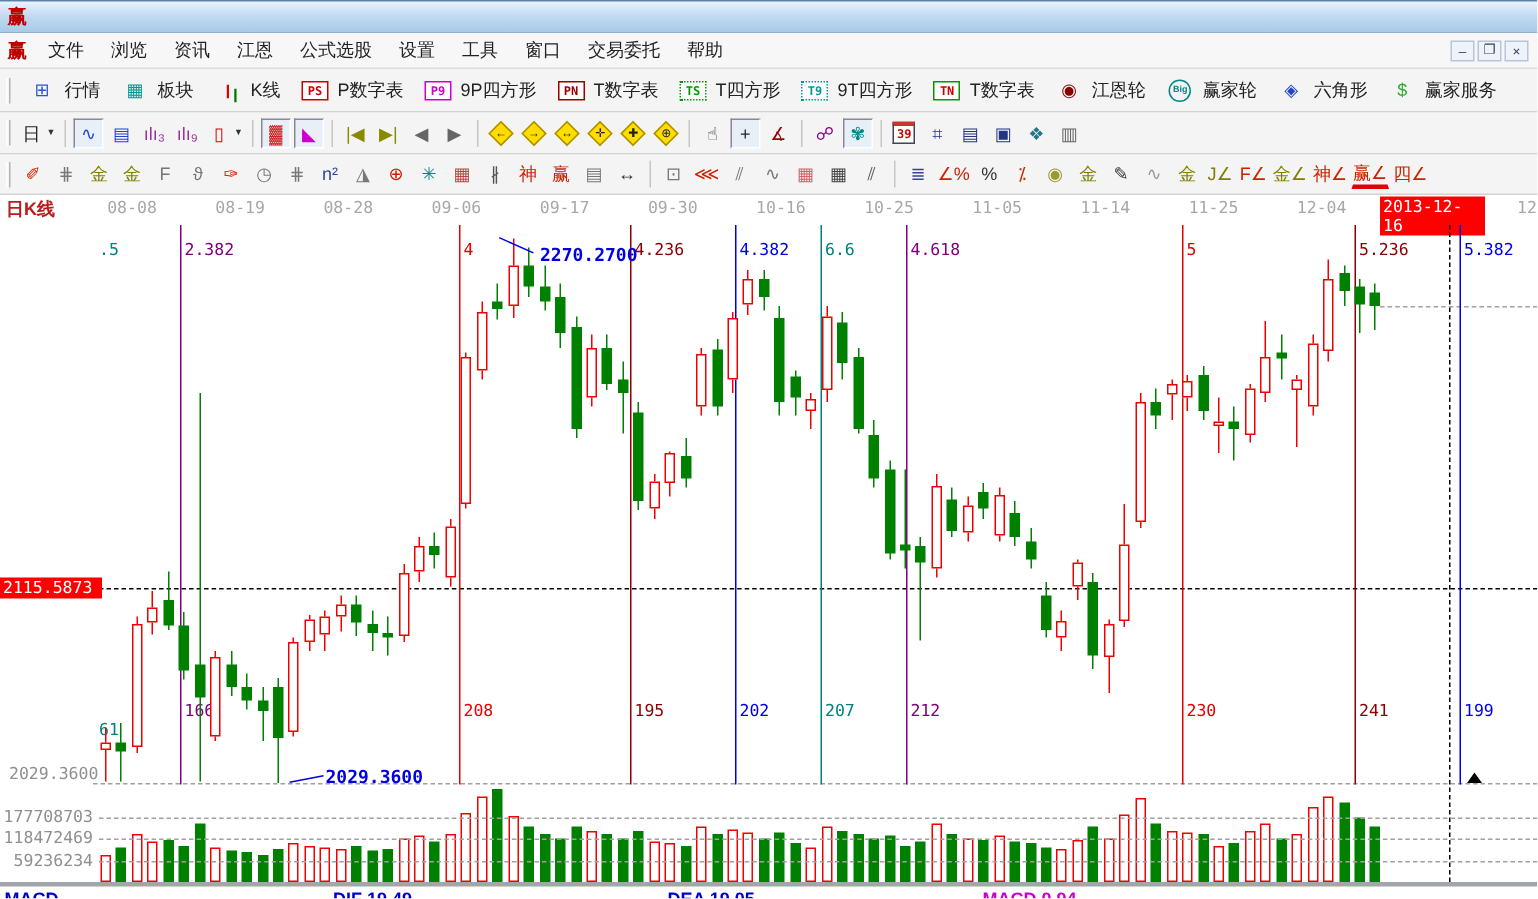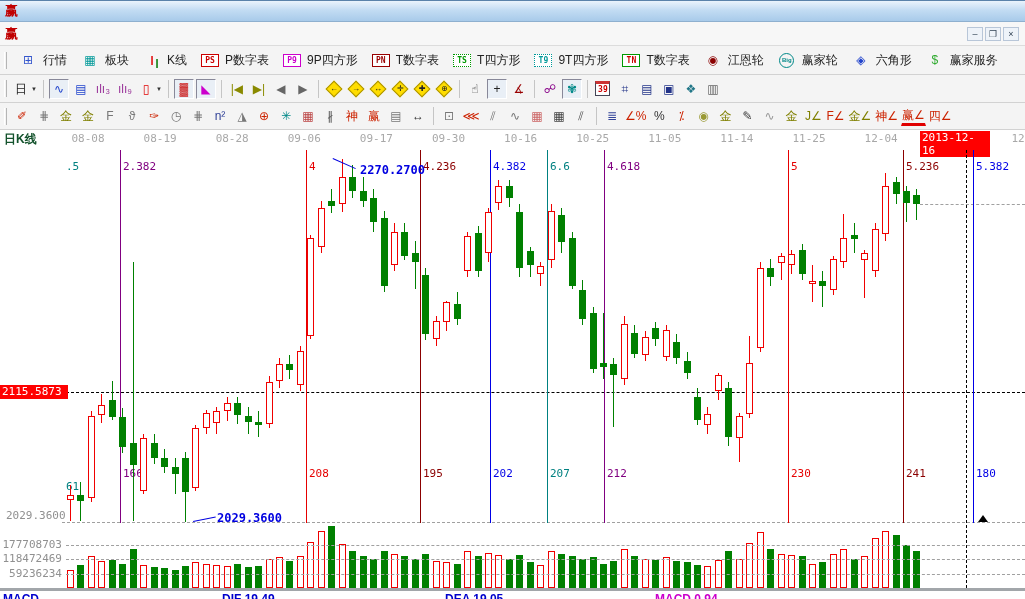--- a/index.html
+++ b/index.html
@@ -44,21 +44,21 @@
     display:flex; align-items:center; justify-content:center; }
   .bigc { width:15px; height:15px; border:1px solid #088; border-radius:50%;
     color:#088; font:bold 6px "Liberation Sans",sans-serif;
     display:flex; align-items:center; justify-content:center; }
   .redbar { border-bottom:3px solid #e00000; }
 
   
   #chartwrap { position:absolute; top:130px; left:0; width:1025px; height:469px;
     background:#fff; overflow:hidden; }
   #chartwrap .abs { position:absolute; }
-  .period-label { color:#14532d; font-weight:bold; font-size:12px; }
+  .period-label { color:#b91c1c; font-weight:bold; font-size:12px; }
   .datelab { position:absolute; top:2px; transform:translateX(-50%); color:#a8a8a8;
     font:11px "DejaVu Sans Mono",monospace; }
   .curdate { position:absolute; top:1px; transform:translateX(-50%); background:#ff0000;
     color:#fff; font:11px "DejaVu Sans Mono",monospace; padding:0 2px; }
   .dash-black { border-top:1px dashed #000; height:0; }
   .dash-gray  { border-top:1px dashed #a0a0a0; height:0; }
   .vdash-black { border-left:1px dashed #000; width:0; }
   .gannline { width:1px; }
   .gannlab { position:absolute; font:11px "DejaVu Sans Mono",monospace; white-space:nowrap; }
   .pricebox { background:#ff0000; color:#fff; font:11px "DejaVu Sans Mono",monospace;
@@ -80,20 +80,32 @@
 </style>
 </head>
 <body>
 
 <div class="titlebar">
   <span class="logo">赢</span>
 </div>
 
 <div class="menubar">
   <span class="logo">赢</span>
+  <span id="menu-items" style="display:flex;">
+      <span class="menu-item">文件</span>
+      <span class="menu-item">浏览</span>
+      <span class="menu-item">资讯</span>
+      <span class="menu-item">江恩</span>
+      <span class="menu-item">公式选股</span>
+      <span class="menu-item">设置</span>
+      <span class="menu-item">工具</span>
+      <span class="menu-item">窗口</span>
+      <span class="menu-item">交易委托</span>
+      <span class="menu-item">帮助</span>
+    </span>
   <span class="mdi-ctrls" id="mdi-ctrls">
       <span class="mdi-btn">–</span>
       <span class="mdi-btn">❐</span>
       <span class="mdi-btn">×</span>
     </span>
 </div>
 
 <div class="toolbar" id="toolbar-main">
     <span class="grip"></span>
     <span class="tb-item">
@@ -451,21 +463,21 @@
       <span class="gannlab" style="left: 607px; top: 30px; color: rgb(128, 0, 128);">4.618</span>
       <span class="gannlab" style="left: 607px; top: 337px; color: rgb(128, 0, 128);">212</span>
       <div class="abs gannline" style="left: 788px; top: 20px; height: 373px; background: rgb(230, 0, 0);"></div>
       <span class="gannlab" style="left: 791px; top: 30px; color: rgb(230, 0, 0);">5</span>
       <span class="gannlab" style="left: 791px; top: 337px; color: rgb(230, 0, 0);">230</span>
       <div class="abs gannline" style="left: 903px; top: 20px; height: 373px; background: rgb(139, 0, 0);"></div>
       <span class="gannlab" style="left: 906px; top: 30px; color: rgb(139, 0, 0);">5.236</span>
       <span class="gannlab" style="left: 906px; top: 337px; color: rgb(139, 0, 0);">241</span>
       <div class="abs gannline" style="left: 973px; top: 20px; height: 373px; background: rgb(0, 0, 230);"></div>
       <span class="gannlab" style="left: 976px; top: 30px; color: rgb(0, 0, 230);">5.382</span>
-      <span class="gannlab" style="left: 976px; top: 337px; color: rgb(0, 0, 230);">180</span>
+      <span class="gannlab" style="left: 976px; top: 337px; color: rgb(0, 0, 230);">199</span>
       <span class="gannlab" style="left: 66px; top: 30px; color: rgb(0, 128, 128);">.5</span>
       <span class="gannlab" style="left: 66px; top: 350px; color: rgb(0, 128, 128);">61</span>
     </div>
   <div id="candlelayer">
       <div class="abs wick up" style="left: 70px; top: 354.8px; height: 36.2px;"></div>
       <div class="abs candle-body up" style="left: 67px; top: 365.4px; width: 7px; height: 4.5px;"></div>
       <div class="abs wick down" style="left: 80px; top: 351.8px; height: 39.2px;"></div>
       <div class="abs candle-body down" style="left: 77px; top: 365.4px; width: 7px; height: 6px;"></div>
       <div class="abs wick up" style="left: 91px; top: 281px; height: 90.5px;"></div>
       <div class="abs candle-body up" style="left: 88px; top: 285.5px; width: 7px; height: 82.9px;"></div>

